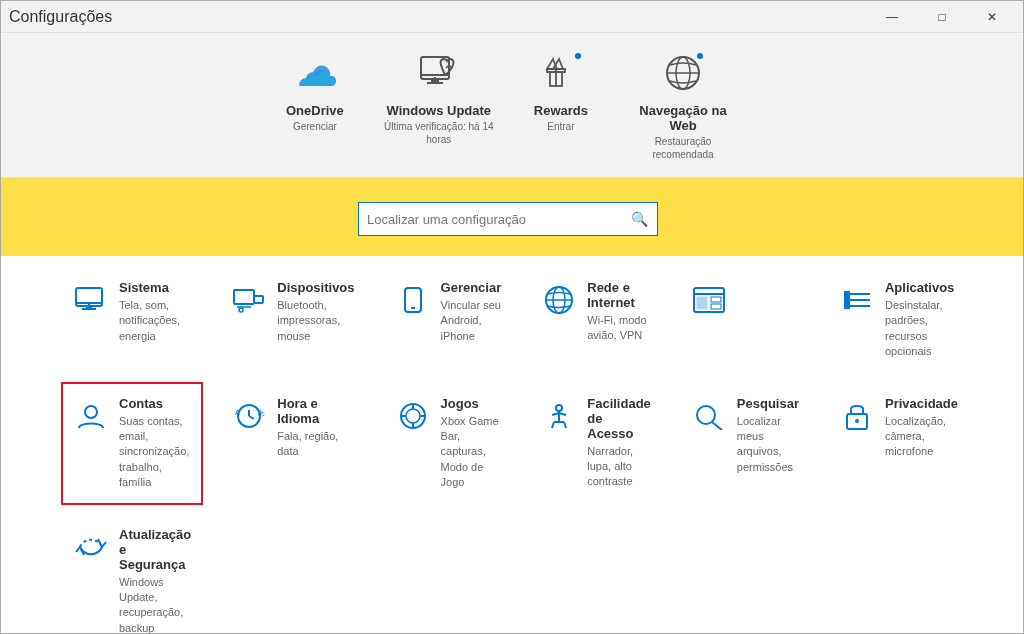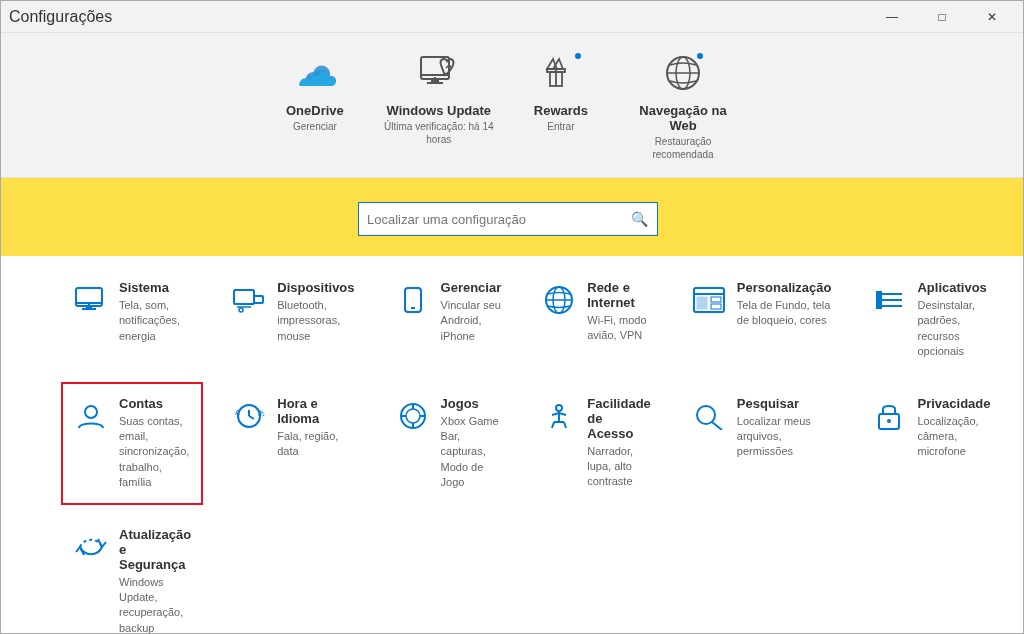--- a/index.html
+++ b/index.html
@@ -305,24 +305,20 @@
       <div class="settings-item">
     <div class="settings-item-icon">
           <svg width="34" height="28" viewBox="0 0 34 28" fill="none">
             <rect x="2" y="2" width="30" height="24" rx="2" stroke="#0078D4" stroke-width="2"></rect>
             <line x1="2" y1="8" x2="32" y2="8" stroke="#0078D4" stroke-width="2"></line>
             <rect x="5" y="11" width="10" height="12" fill="#0078D4" opacity="0.3" stroke="#0078D4" stroke-width="1"></rect>
             <rect x="19" y="11" width="10" height="5" stroke="#0078D4" stroke-width="1"></rect>
             <rect x="19" y="18" width="10" height="5" stroke="#0078D4" stroke-width="1"></rect>
           </svg>
         </div>
-    <div class="settings-item-text">
-      <div class="settings-item-title">Personalização</div>
-      <div class="settings-item-sub">Tela de Fundo, tela de bloqueio, cores</div>
-    </div>
   </div>
       <div class="settings-item">
     <div class="settings-item-icon">
           <svg width="34" height="28" viewBox="0 0 34 28" fill="none">
             <line x1="4" y1="8" x2="30" y2="8" stroke="#0078D4" stroke-width="2"></line>
             <line x1="4" y1="14" x2="30" y2="14" stroke="#0078D4" stroke-width="2"></line>
             <line x1="4" y1="20" x2="30" y2="20" stroke="#0078D4" stroke-width="2"></line>
             <rect x="4" y="5" width="6" height="6" fill="#0078D4"></rect>
             <rect x="4" y="11" width="6" height="6" fill="#0078D4"></rect>
             <rect x="4" y="17" width="6" height="6" fill="#0078D4"></rect>

